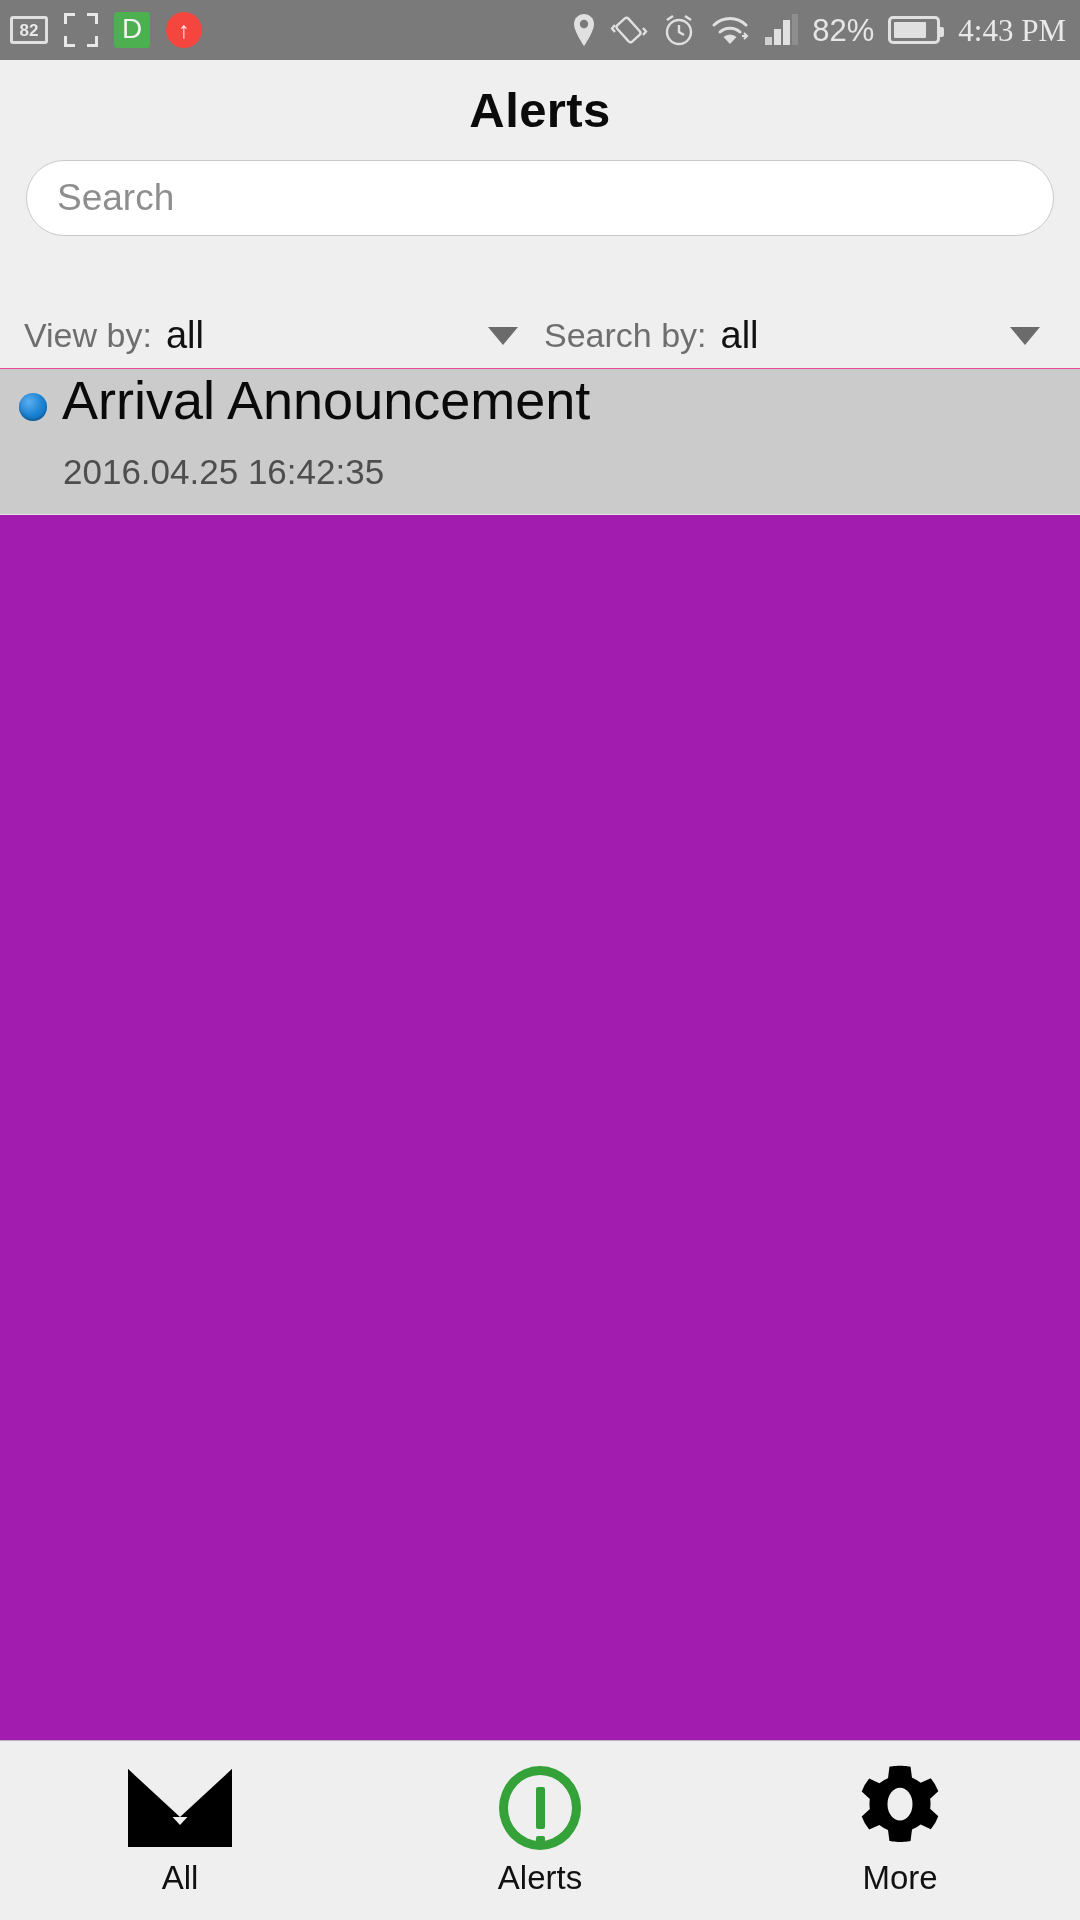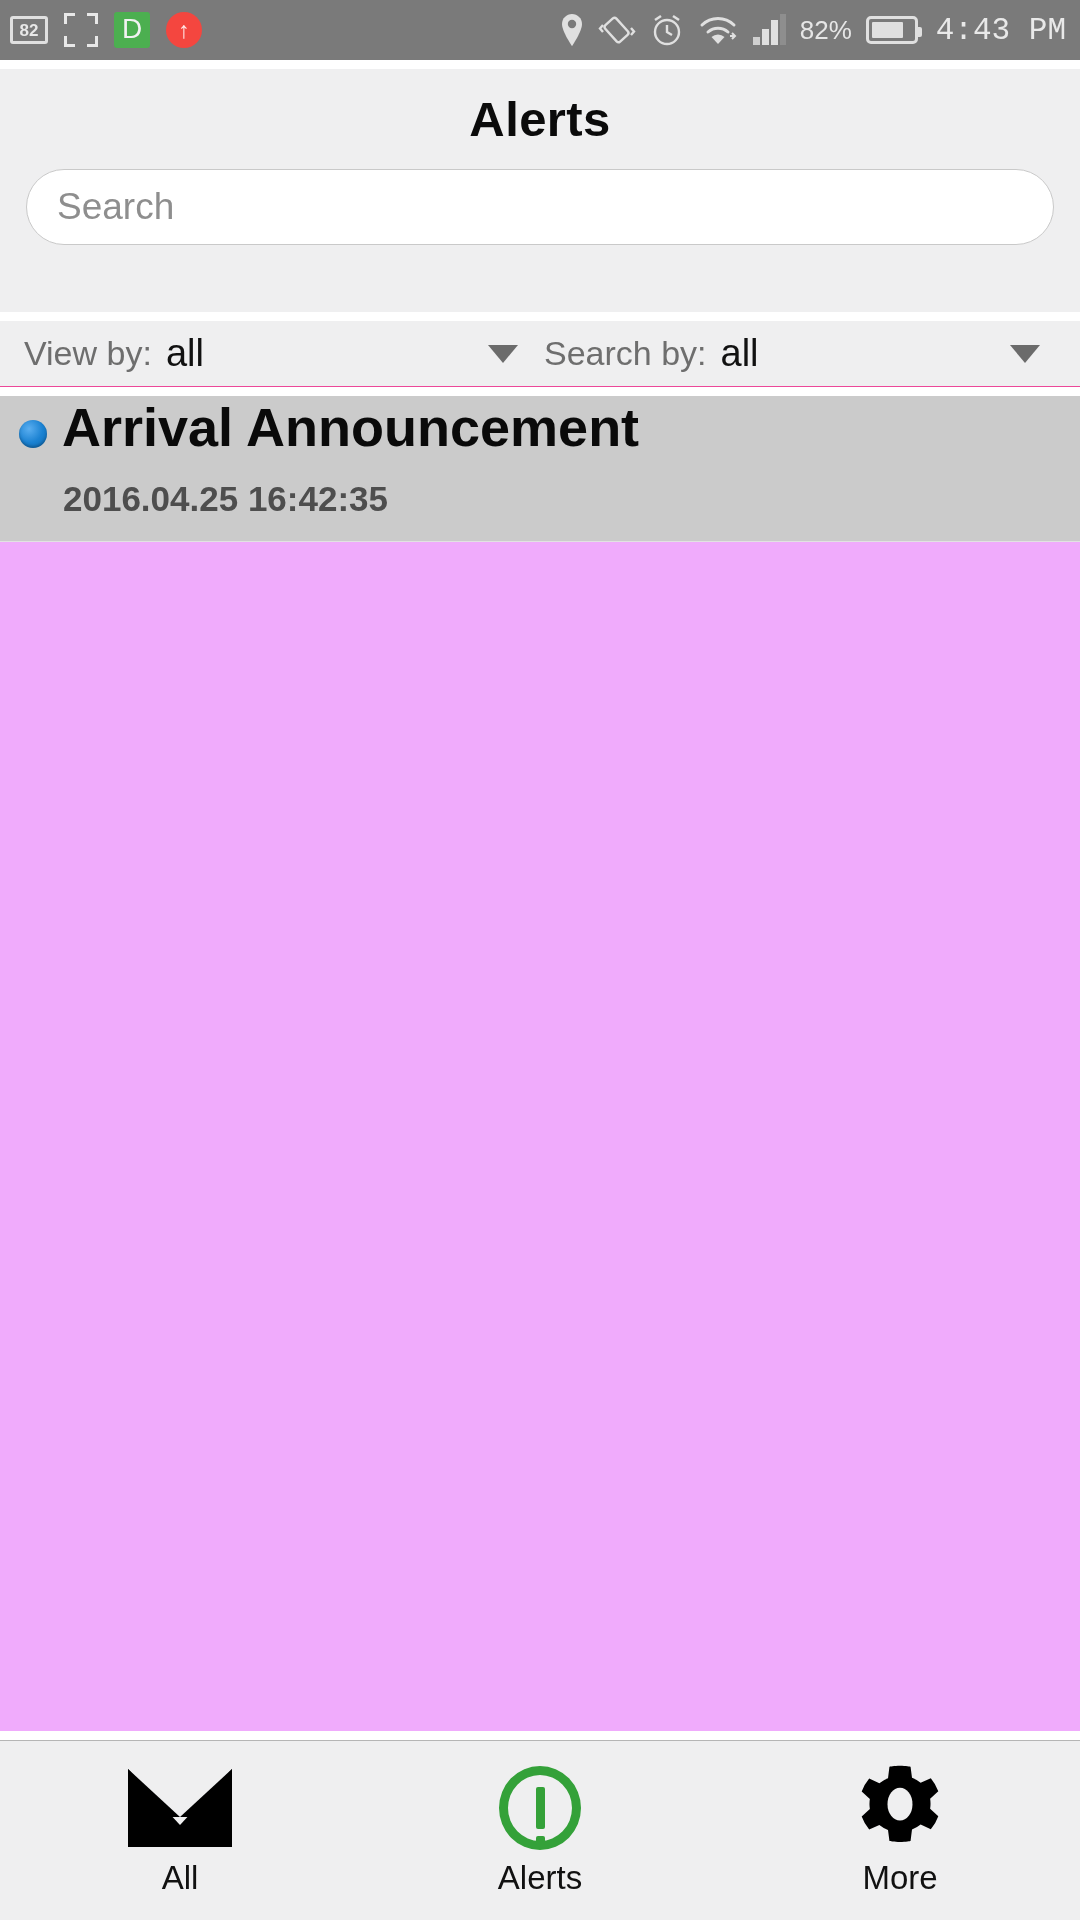--- a/index.html
+++ b/index.html
@@ -2,21 +2,21 @@
 <html><head>
 <meta charset="utf-8">
 <style>
   * { box-sizing: border-box; margin: 0; padding: 0; }
   html, body {
     width: 1080px; height: 1920px;
     background: #ffffff;
     font-family: "Liberation Sans", sans-serif;
     overflow: hidden;
   }
-  #screen { position: relative; width: 1080px; height: 1920px; display: flex; flex-direction: column; gap: 9px; }
+  #screen { position: relative; width: 1080px; height: 1920px; display: flex; flex-direction: column; }
 
   
   .statusbar {
     height: 60px; background: #7a7a7a;
     display: flex; align-items: center;
     padding: 0 14px 0 10px; flex: 0 0 60px;
   }
   .sb-left { display: flex; align-items: center; gap: 16px; }
   .sb-right { display: flex; align-items: center; gap: 14px; margin-left: auto; }
   .sb-ico { display: block; }
@@ -40,26 +40,26 @@
   .ico-dbadge {
     width: 36px; height: 36px; background: #4caf50; border-radius: 3px;
     color: #f2f2f2; font-size: 28px; font-weight: 400; line-height: 34px;
     text-align: center; font-family: "Liberation Sans", sans-serif;
   }
   .ico-upload {
     width: 36px; height: 36px; background: #f4463f; border-radius: 50%;
     color: #ffe9e8; font-size: 23px; line-height: 36px; text-align: center;
   }
   .sb-pct {
-    color: #e6e6e6; font-size: 26px; letter-spacing: 0px; line-height: 1;
+    color: #e6e6e6; font-size: 31px; letter-spacing: 0px; line-height: 1;
     font-family: "Liberation Sans", sans-serif;
   }
   .sb-time {
     color: #e9e9e9; font-size: 31px; line-height: 1; margin-left: 4px;
-    font-family: Liberation Mono, monospace;
+    font-family: Liberation Serif, serif;
   }
   .ico-batt {
     width: 52px; height: 28px; border: 3px solid #e0e0e0; border-radius: 5px;
     position: relative; display: flex; align-items: center; padding: 3px;
   }
   .ico-batt::after {
     content:""; position:absolute; right:-7px; top:8px; width:5px; height:10px;
     background:#e0e0e0; border-radius:0 2px 2px 0;
   }
   .ico-batt b { display:block; height:100%; width:78%; background:#e0e0e0; border-radius:1px; }
@@ -96,21 +96,21 @@
   .f-value { font-size: 38px; color: #111111; margin-left: 14px; white-space: nowrap; }
   .caret {
     margin-left: auto; width: 0; height: 0;
     border-left: 15px solid transparent; border-right: 15px solid transparent;
     border-top: 18px solid #6b6b6b;
   }
   .filter-group.first .caret { margin-right: 26px; }
   .filter-group.second .caret { margin-right: 16px; }
 
   
-  .list { flex: 1 1 auto; background: #f0abfc; overflow: hidden; font-weight: bold; }
+  .list { flex: 1 1 auto; background: #a21caf; overflow: hidden; }
   .list-row {
     position: relative; height: 146px; background: #cbcbcb;
     border-bottom: 1px solid #e2e2e2;
   }
   .unread-dot {
     position: absolute; left: 19px; top: 368px; width: 28px; height: 28px;
     border-radius: 50%;
     background: radial-gradient(circle at 36% 32%, #5aaef0 0%, #1b82d2 52%, #0d6ab4 100%);
     box-shadow: inset 0 -2px 3px rgba(0,0,0,.25);
   }

